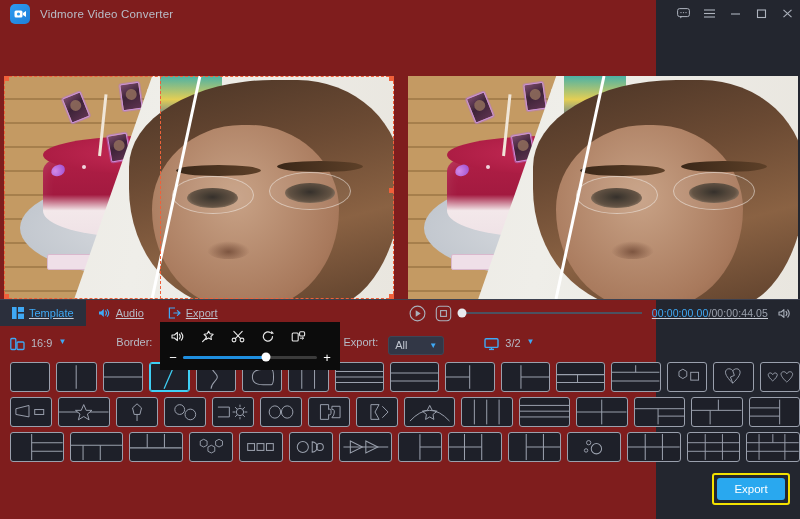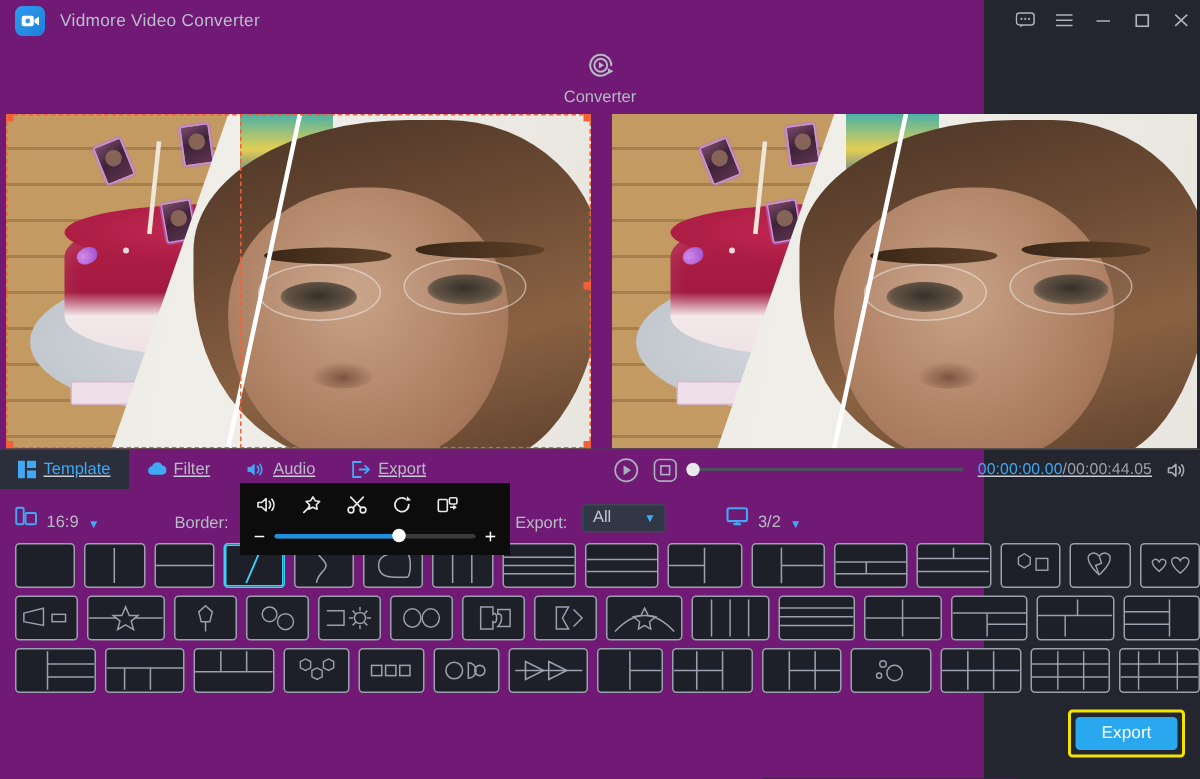--- a/index.html
+++ b/index.html
@@ -6,21 +6,21 @@
   * { box-sizing: border-box; margin: 0; padding: 0; }
   html, body {
     width: 800px; height: 519px;
     background: #23262f;
     font-family: "Liberation Sans", sans-serif;
     overflow: hidden;
   }
   .app {
     position: relative;
     width: 656px; height: 519px;
-    background: #701a75;
+    background: #7f1d1d;
     color: #c9cdd6;
   }
 
   
   .titlebar {
     position: absolute; top: 0; left: 0; width: 800px; height: 27px;
     display: flex; align-items: center;
   }
   .logo {
     width: 20px; height: 20px; margin-left: 10px; border-radius: 5px;
@@ -217,21 +217,21 @@
   .pknob { position:absolute; left:0; top:50%; transform:translate(-50%,-50%); width:9px;height:9px;border-radius:50%;background:#e8eaee;}
   .timecode { font-size:10.5px; white-space:nowrap; letter-spacing:.1px;}
   .timecode .cur { color:#3fa9f5; }
   .timecode .tot { color:#9aa0ac; }
 
   
   .optionsrow {
     position:absolute; top:332px; left:0; width:800px; height:26px;
     display:flex; align-items:center; font-size:11px; color:#b6bbc6;
   }
-  .opt { display:flex; align-items:flex-end; gap:6px; }
+  .opt { display:flex; align-items:flex-start; gap:6px; }
   .ratio { margin-left:10px; }
   .caret { color:#3fa9f5; font-size:8px; }
   .sel-box {
     background:#323746; border:1px solid #3f4555; border-radius:3px;
     height:19px; display:flex; align-items:center; justify-content:space-between;
     padding:0 6px; gap:10px; cursor:pointer; color:#c2c7d1;
   }
   .borderline { width:55px; height:2px; background:#5f87b0; border-radius:1px;}
   .iconbtn {
     width:21px; height:19px; background:#323746; border:1px solid #3f4555;
@@ -318,31 +318,20 @@
               <line x1="2.5" y1="1.8" x2="10.5" y2="9.2"></line>
               <line x1="10.5" y1="1.8" x2="2.5" y2="9.2"></line>
             </g>
           </svg>
       </div>
     </div>
   </div>
 
   <div class="navtabs">
 
-    <div class="navtab">
-      <span class="nt-icon">
-        <svg width="21" height="21" viewBox="0 0 21 21">
-          <path d="M17.5 10.5a7 7 0 1 0-2.3 5.2" fill="none" stroke="#b4b9c4" stroke-width="1.4" stroke-linecap="round"></path>
-          <path d="M15.0 12.4l0.6 3.9 3.4-1.8z" fill="#b4b9c4"></path>
-          <circle cx="10.5" cy="10.5" r="4.3" fill="none" stroke="#b4b9c4" stroke-width="1.3"></circle>
-          <path d="M9.3 8.4l3.4 2.1-3.4 2.1z" fill="#b4b9c4"></path>
-        </svg>
-      </span>
-      <span class="nt-label">Converter</span>
-    </div>
 
 
 
   </div>
 
   <div class="previews">
 
     <div class="prev left">
       <div class="collage">
         <div class="pane-cake">
@@ -491,26 +480,20 @@
       <div class="etab active">
         <svg width="12" height="12" viewBox="0 0 12 12">
             <rect x="0" y="0" width="4.6" height="12" fill="#3fa9f5"></rect>
             <rect x="6" y="0" width="6" height="5" fill="#3fa9f5"></rect>
             <rect x="6" y="6.6" width="6" height="5.4" fill="#3fa9f5"></rect>
           </svg>
         <span>Template</span>
       </div>
       <div class="etab">
         <svg width="13" height="12" viewBox="0 0 13 12">
-            <path d="M3.6 9.5a2.8 2.8 0 0 1-.2-5.6 3.6 3.6 0 0 1 6.8-.6 2.9 2.9 0 0 1-.4 6.2z" fill="#3fa9f5"></path>
-          </svg>
-        <span>Filter</span>
-      </div>
-      <div class="etab">
-        <svg width="13" height="12" viewBox="0 0 13 12">
             <path d="M1 4.4h2.1L5.8 2v8L3.1 7.6H1z" fill="#3fa9f5"></path>
             <path d="M7.6 3.9a3.2 3.2 0 0 1 0 4.2M9.3 2.6a5.3 5.3 0 0 1 0 6.8" fill="none" stroke="#3fa9f5" stroke-width="1.1" stroke-linecap="round"></path>
           </svg>
         <span>Audio</span>
       </div>
       <div class="etab">
         <svg width="13" height="12" viewBox="0 0 13 12">
             <path d="M7 1H1.4v10H7" fill="none" stroke="#3fa9f5" stroke-width="1.2"></path>
             <path d="M5.8 6h6M9.4 3.6L12 6 9.4 8.4" fill="none" stroke="#3fa9f5" stroke-width="1.2" stroke-linecap="round" stroke-linejoin="round"></path>
           </svg>

